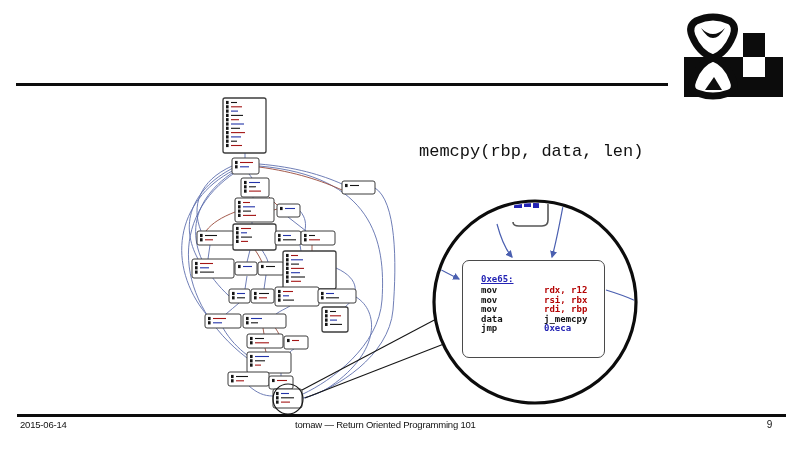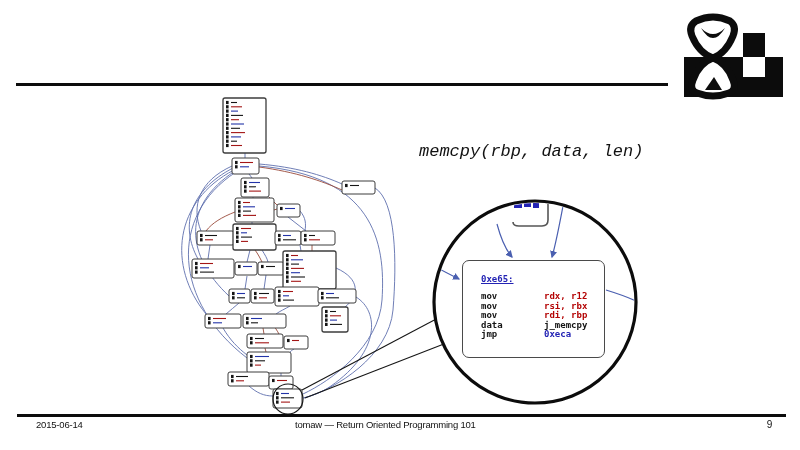--- a/index.html
+++ b/index.html
@@ -6,37 +6,37 @@
   .slide{position:relative;width:800px;height:450px;background:#ffffff;overflow:hidden;
          font-family:"Liberation Sans",sans-serif;}
   .abs{position:absolute;}
   .title{left:27px;top:46px;font-size:28px;font-weight:bold;color:#0c0c0c;
          letter-spacing:-0.5px;white-space:nowrap;}
   .title span{display:inline-block;transform:scaleX(0.70);transform-origin:left center;}
   .rule{background:#0c0c0c;height:3px;}
   .title-rule{left:16px;top:83px;width:652px;}
   .footer-rule{left:17px;top:414px;width:769px;}
   .memcpy{left:419px;top:142px;font-family:"Liberation Mono","DejaVu Sans Mono",monospace;
-          font-size:17px;color:#111;white-space:pre;font-style:italic;}
+          font-size:17px;color:#111;white-space:pre;}
   svg.gfx{left:0;top:0;}
   .eb{fill:none;stroke:#5f6fae;stroke-width:0.9;}
   .er{fill:none;stroke:#9a4a3a;stroke-width:0.9;}
   .ck{stroke:#161616;stroke-width:1.1;}
   .bluearrow{fill:none;stroke:#4a5fb0;stroke-width:1.2;}
   .asmbox{left:462px;top:260px;width:143px;height:98px;box-sizing:border-box;
           background:#fff;border:1.5px solid #4a4a4a;border-radius:7px;
           font-family:"DejaVu Sans Mono",monospace;font-size:9px;font-weight:bold;
           line-height:9.4px;padding:14px 0 0 18px;color:#141414;}
-  .asm-label{color:#2323b4;margin-bottom:8px;text-decoration:underline;}
+  .asm-label{color:#2323b4;margin-bottom:2px;text-decoration:underline;}
   .mn{display:inline-block;width:63px;}
   .op-red{color:#b40404;}
   .op-blue{color:#2323b4;}
   .op-ink{color:#141414;}
   .foot{top:419px;font-size:9.5px;color:#111;letter-spacing:-0.2px;white-space:nowrap;}
-  .footer-date{left:36px;}
+  .footer-date{left:20px;}
   .footer-center{left:295px;width:200px;text-align:left;}
   .footer-page{left:750px;width:22px;text-align:right;font-size:10px;}
 </style>
 </head>
 <body>
 
 <div class="slide">
 
   <svg class="abs gfx" width="800" height="450" viewBox="0 0 800 450">
     <defs>

